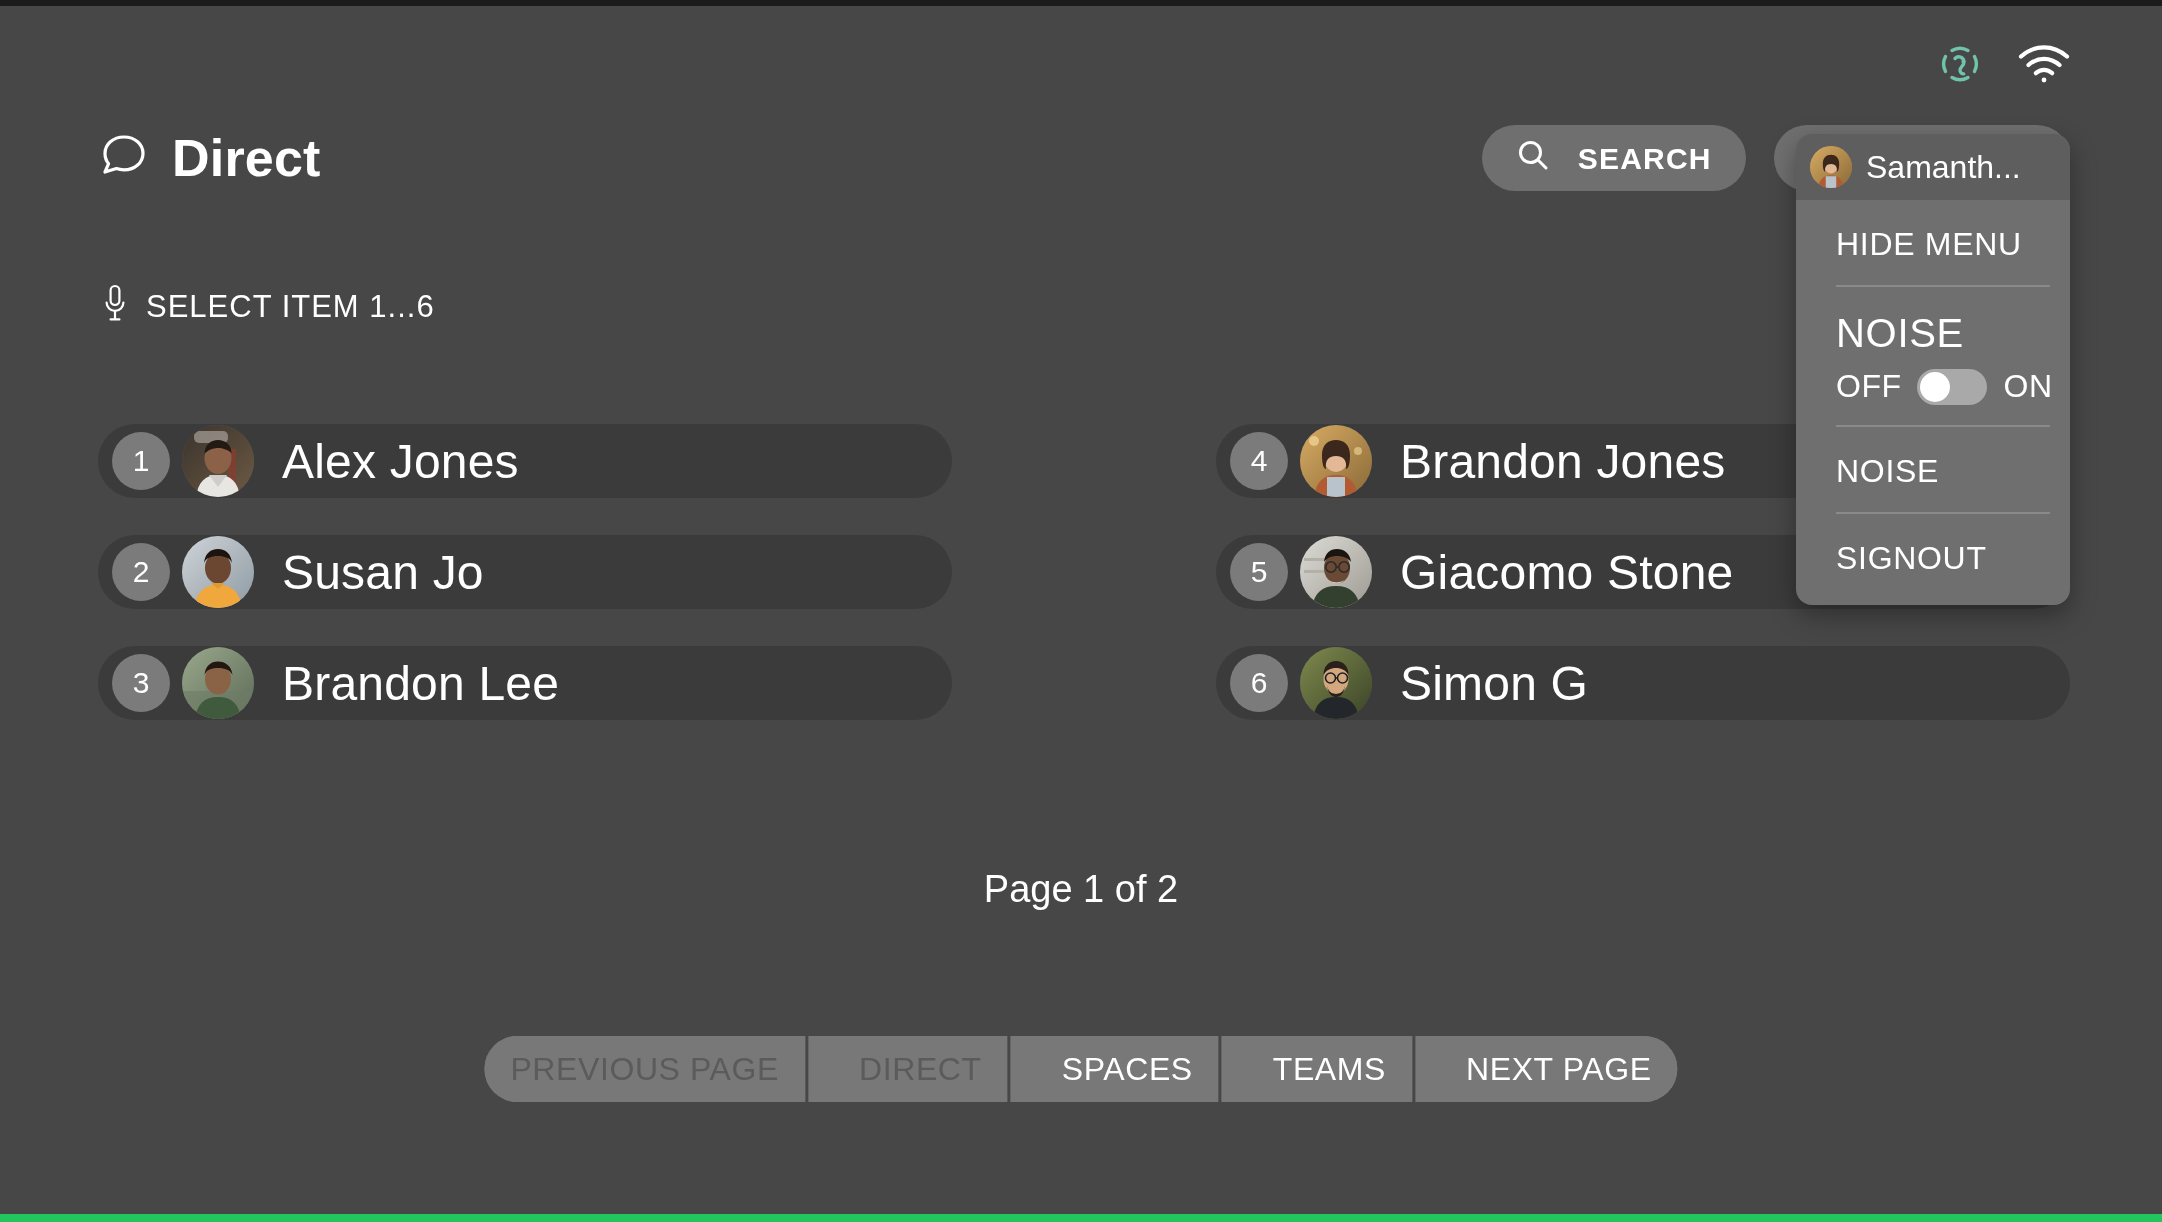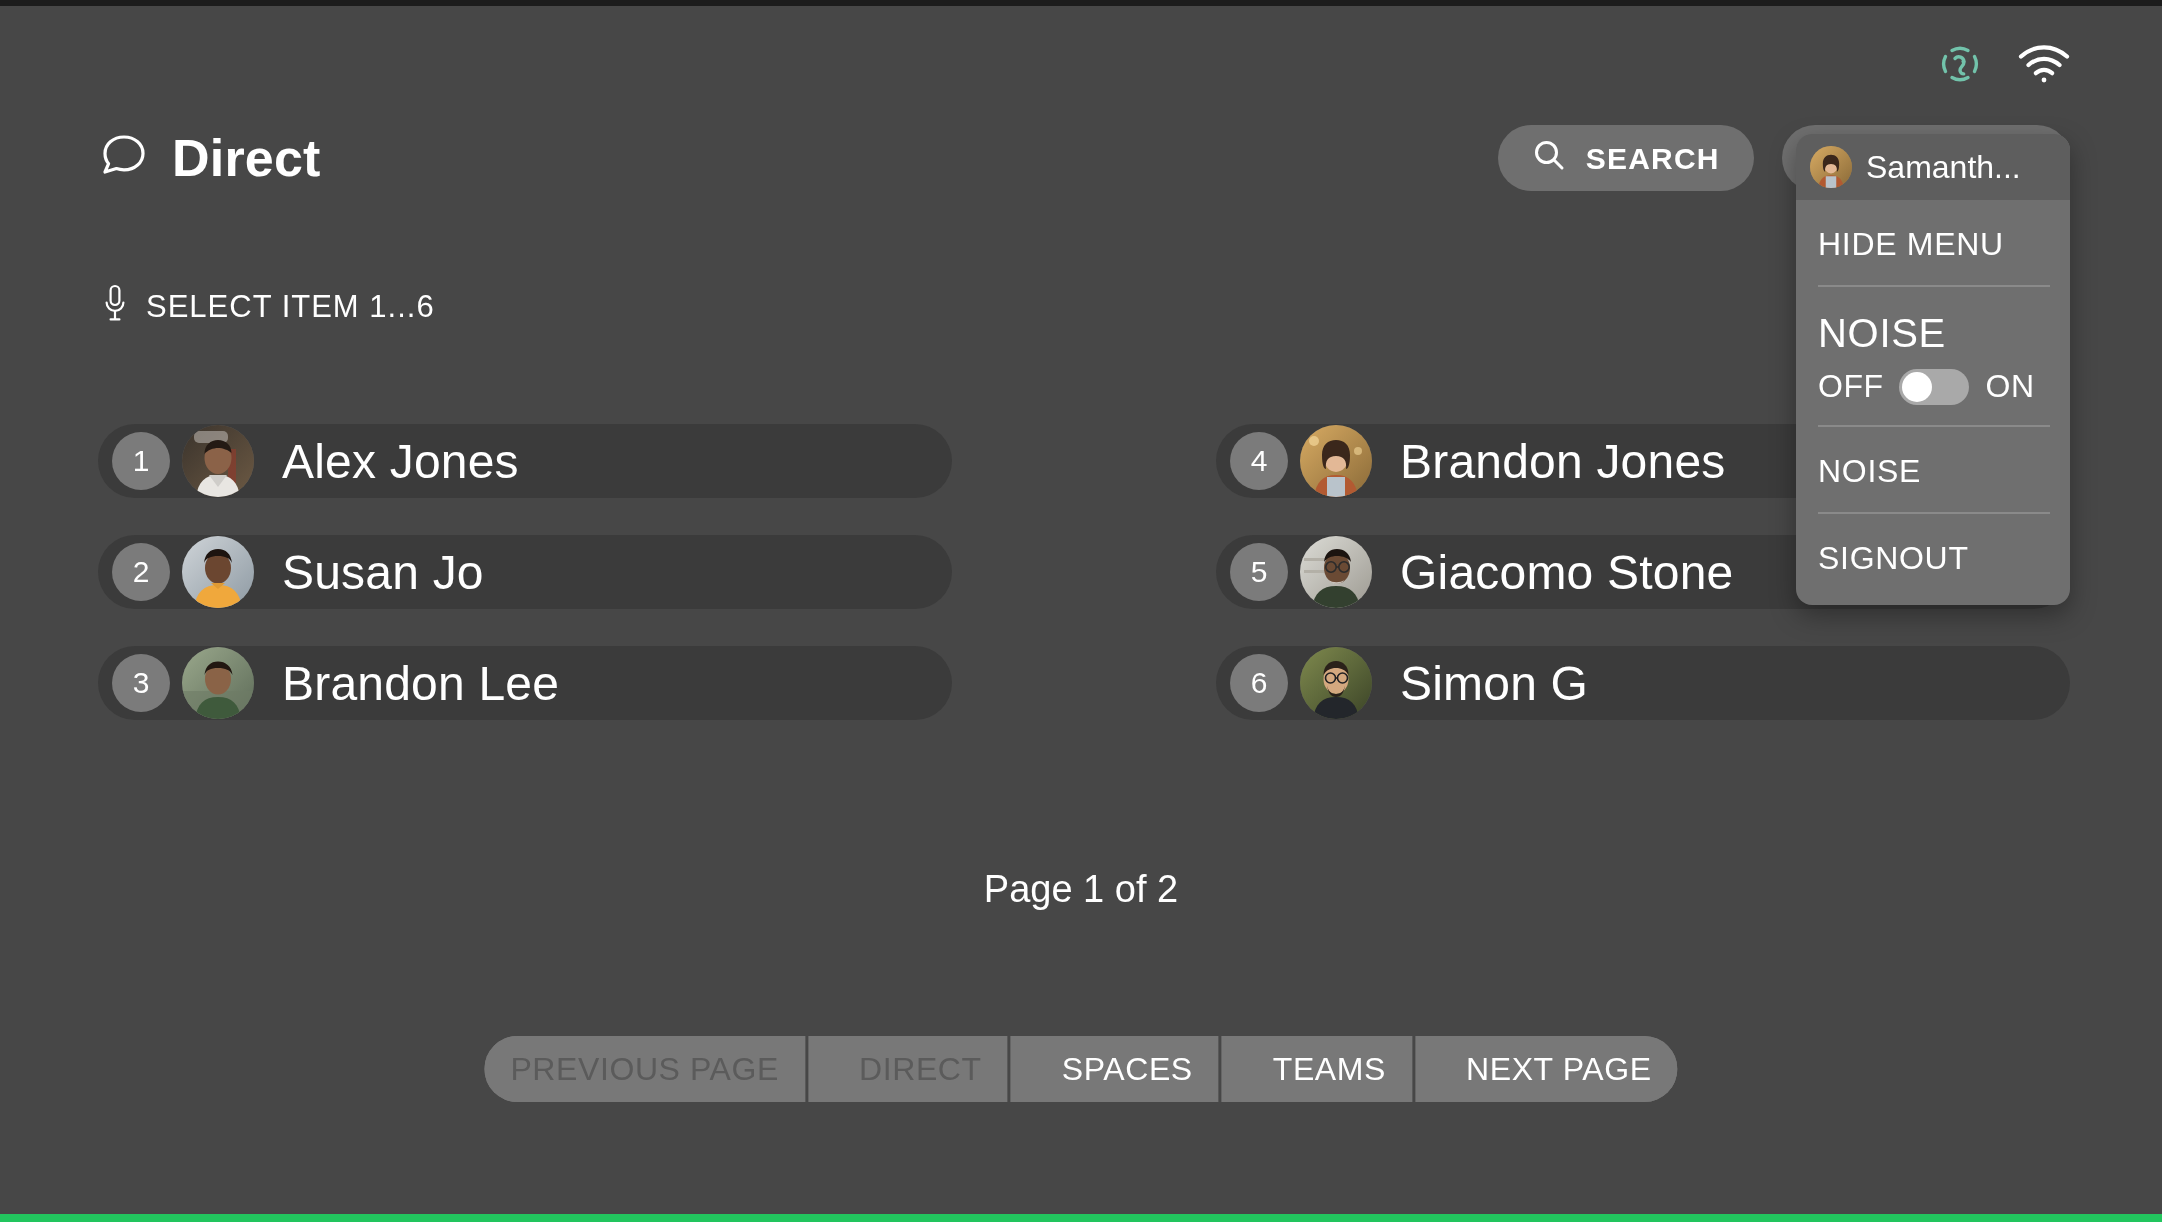--- a/index.html
+++ b/index.html
@@ -68,21 +68,21 @@
     padding: 0 34px;
     border-radius: 34px;
     background: #6f6f6f;
     font-size: 30px;
     font-weight: 700;
     letter-spacing: 1.2px;
     color: #ffffff;
     white-space: nowrap;
     cursor: pointer;
   }
-  .pill-btn .lbl { position: relative; top: 1px; }
+  .pill-btn .lbl { position: relative; top: 1px; margin-left: 8px; }
 
   
   .voice-hint {
     position: absolute;
     top: 278px;
     left: 104px;
     display: flex;
     align-items: center;
     gap: 20px;
     font-size: 31px;
@@ -214,21 +214,21 @@
     overflow: hidden; flex: 0 0 auto; background:#8b7a5e;
   }
   .menu-header .mh-avatar svg { display:block; width:100%; height:100%; }
   .menu-header .mh-name {
     font-size: 32px;
     font-weight: 400;
     color: #ffffff;
     white-space: nowrap;
     overflow: hidden;
   }
-  .menu-body { padding: 0 20px 18px 22px; }
+  .menu-body { padding: 0 20px 18px 22px; margin-left: 18px; }
   .menu-item {
     font-size: 32px;
     font-weight: 400;
     letter-spacing: 0.7px;
     color: #ffffff;
     padding: 26px 0 22px 0;
     border-bottom: 2px solid #8a8a8a;
     cursor: pointer;
     white-space: nowrap;
   }

